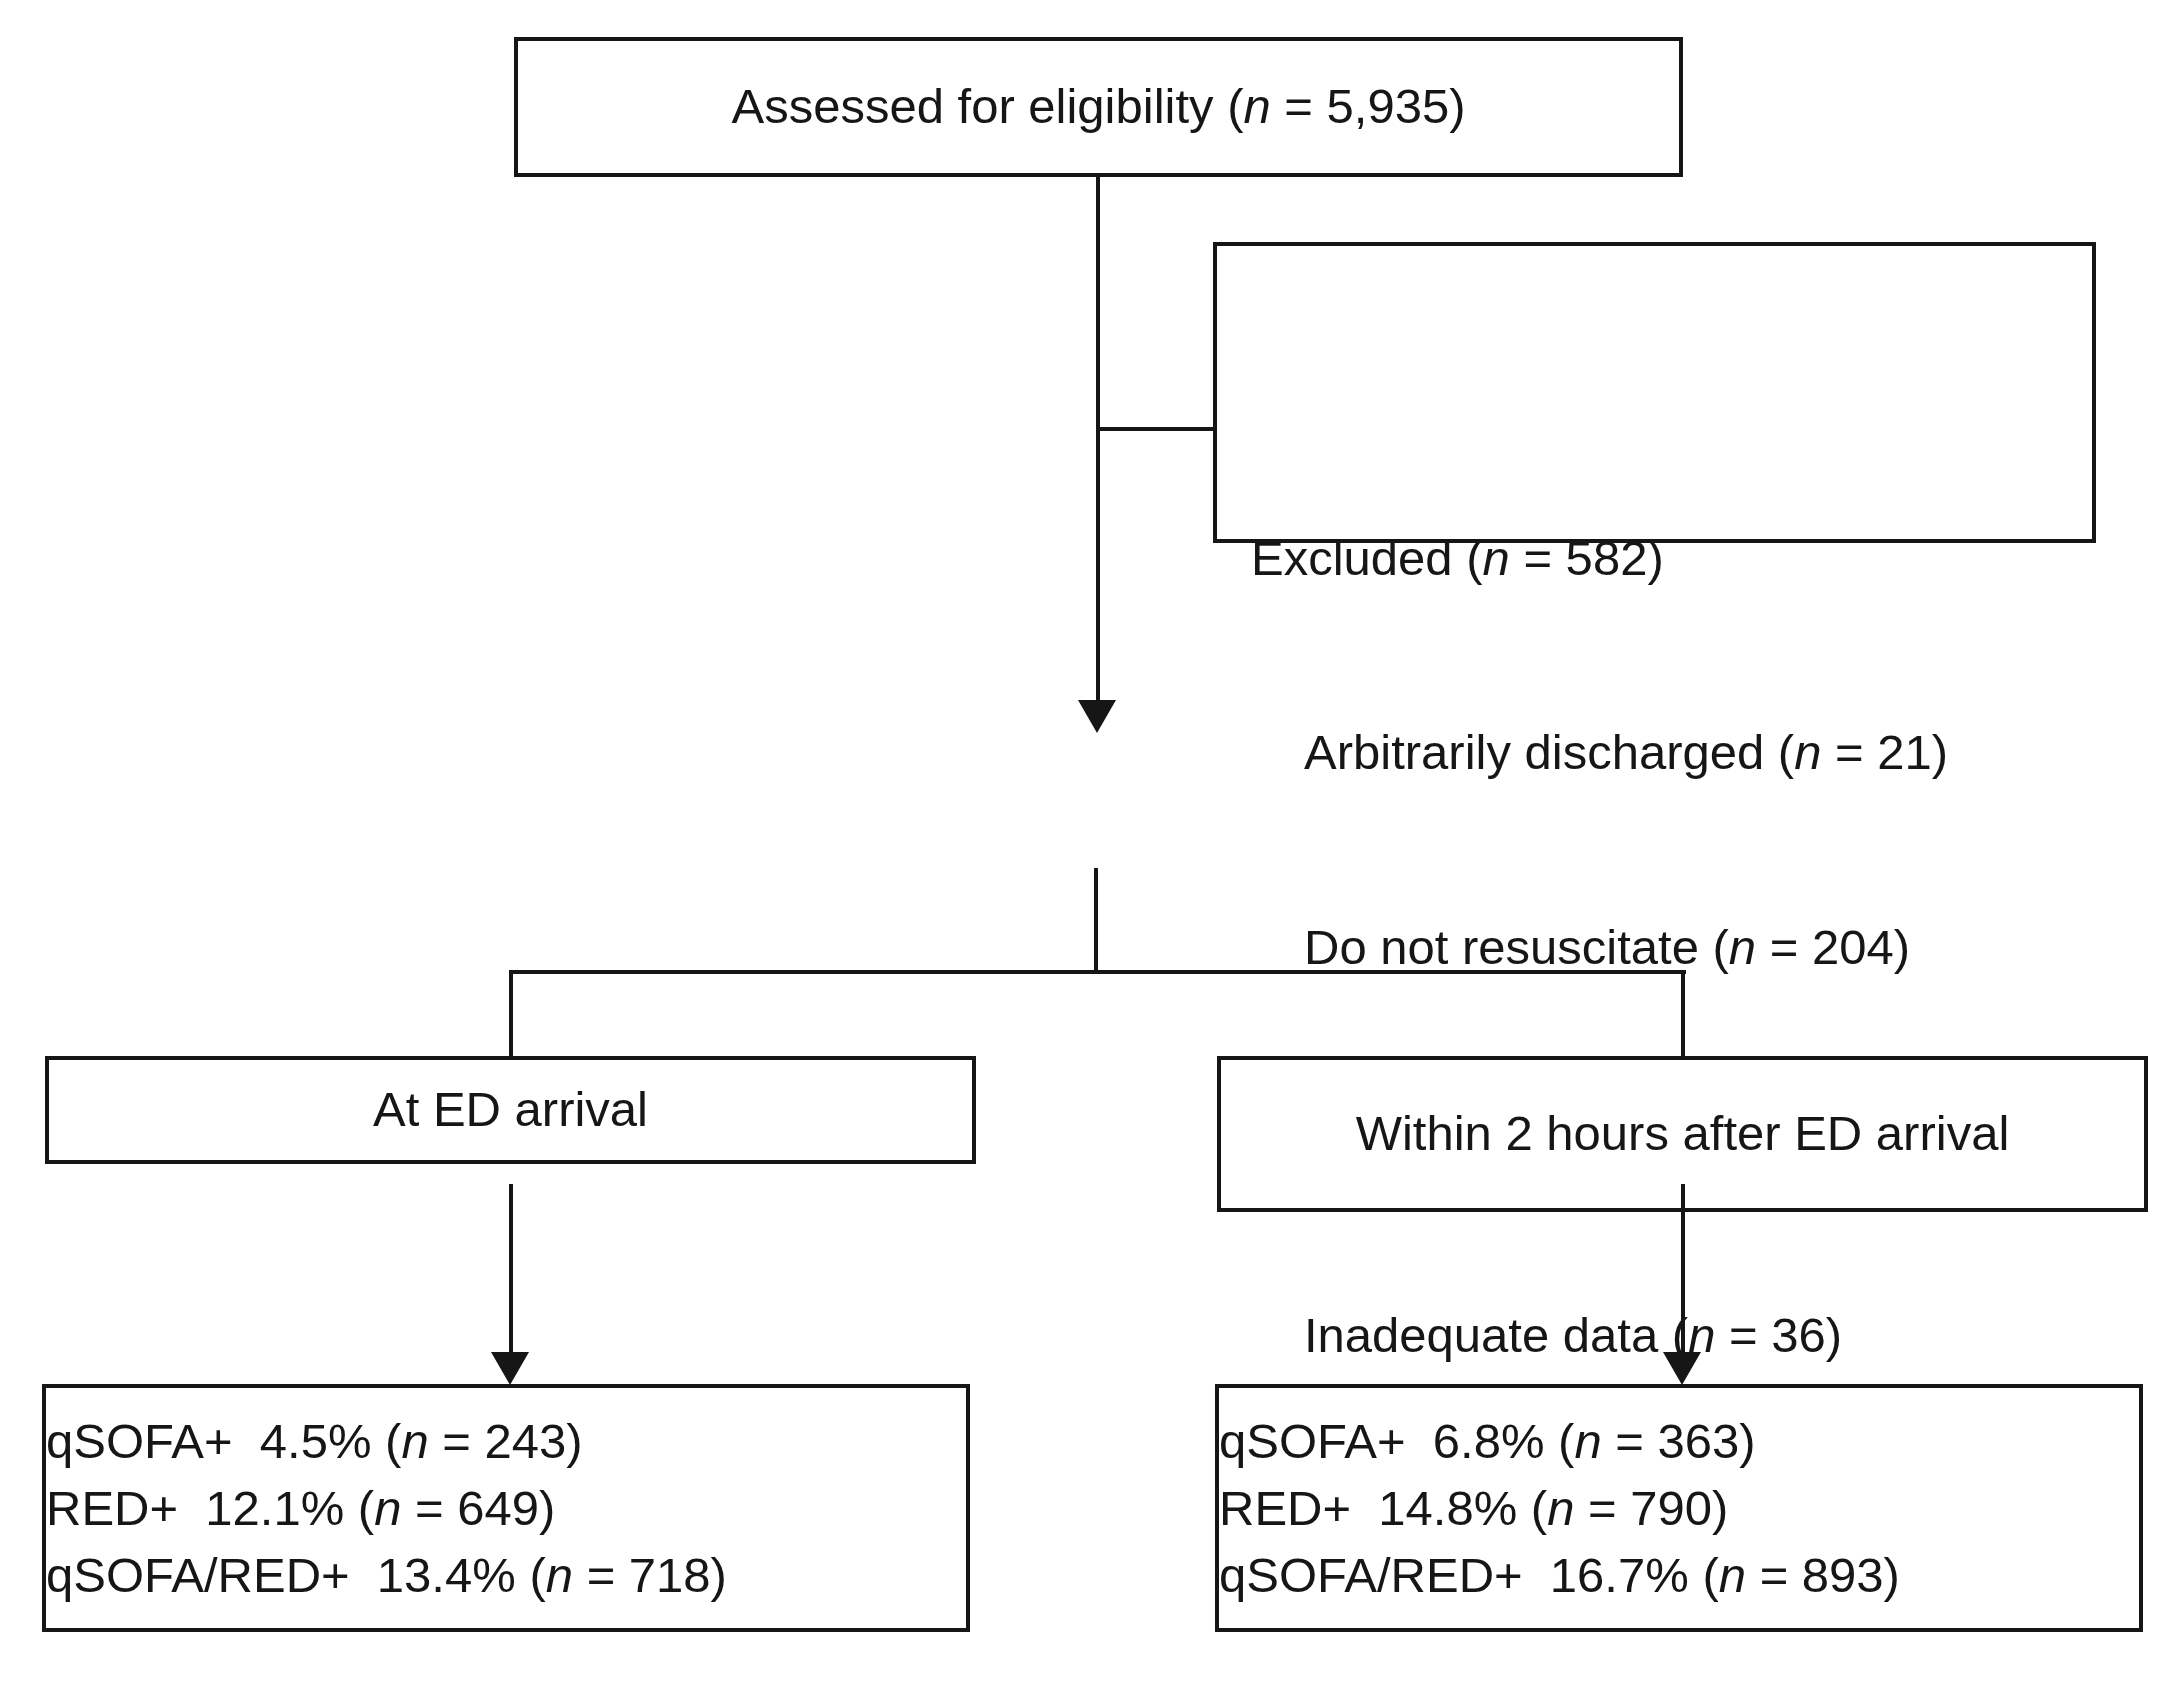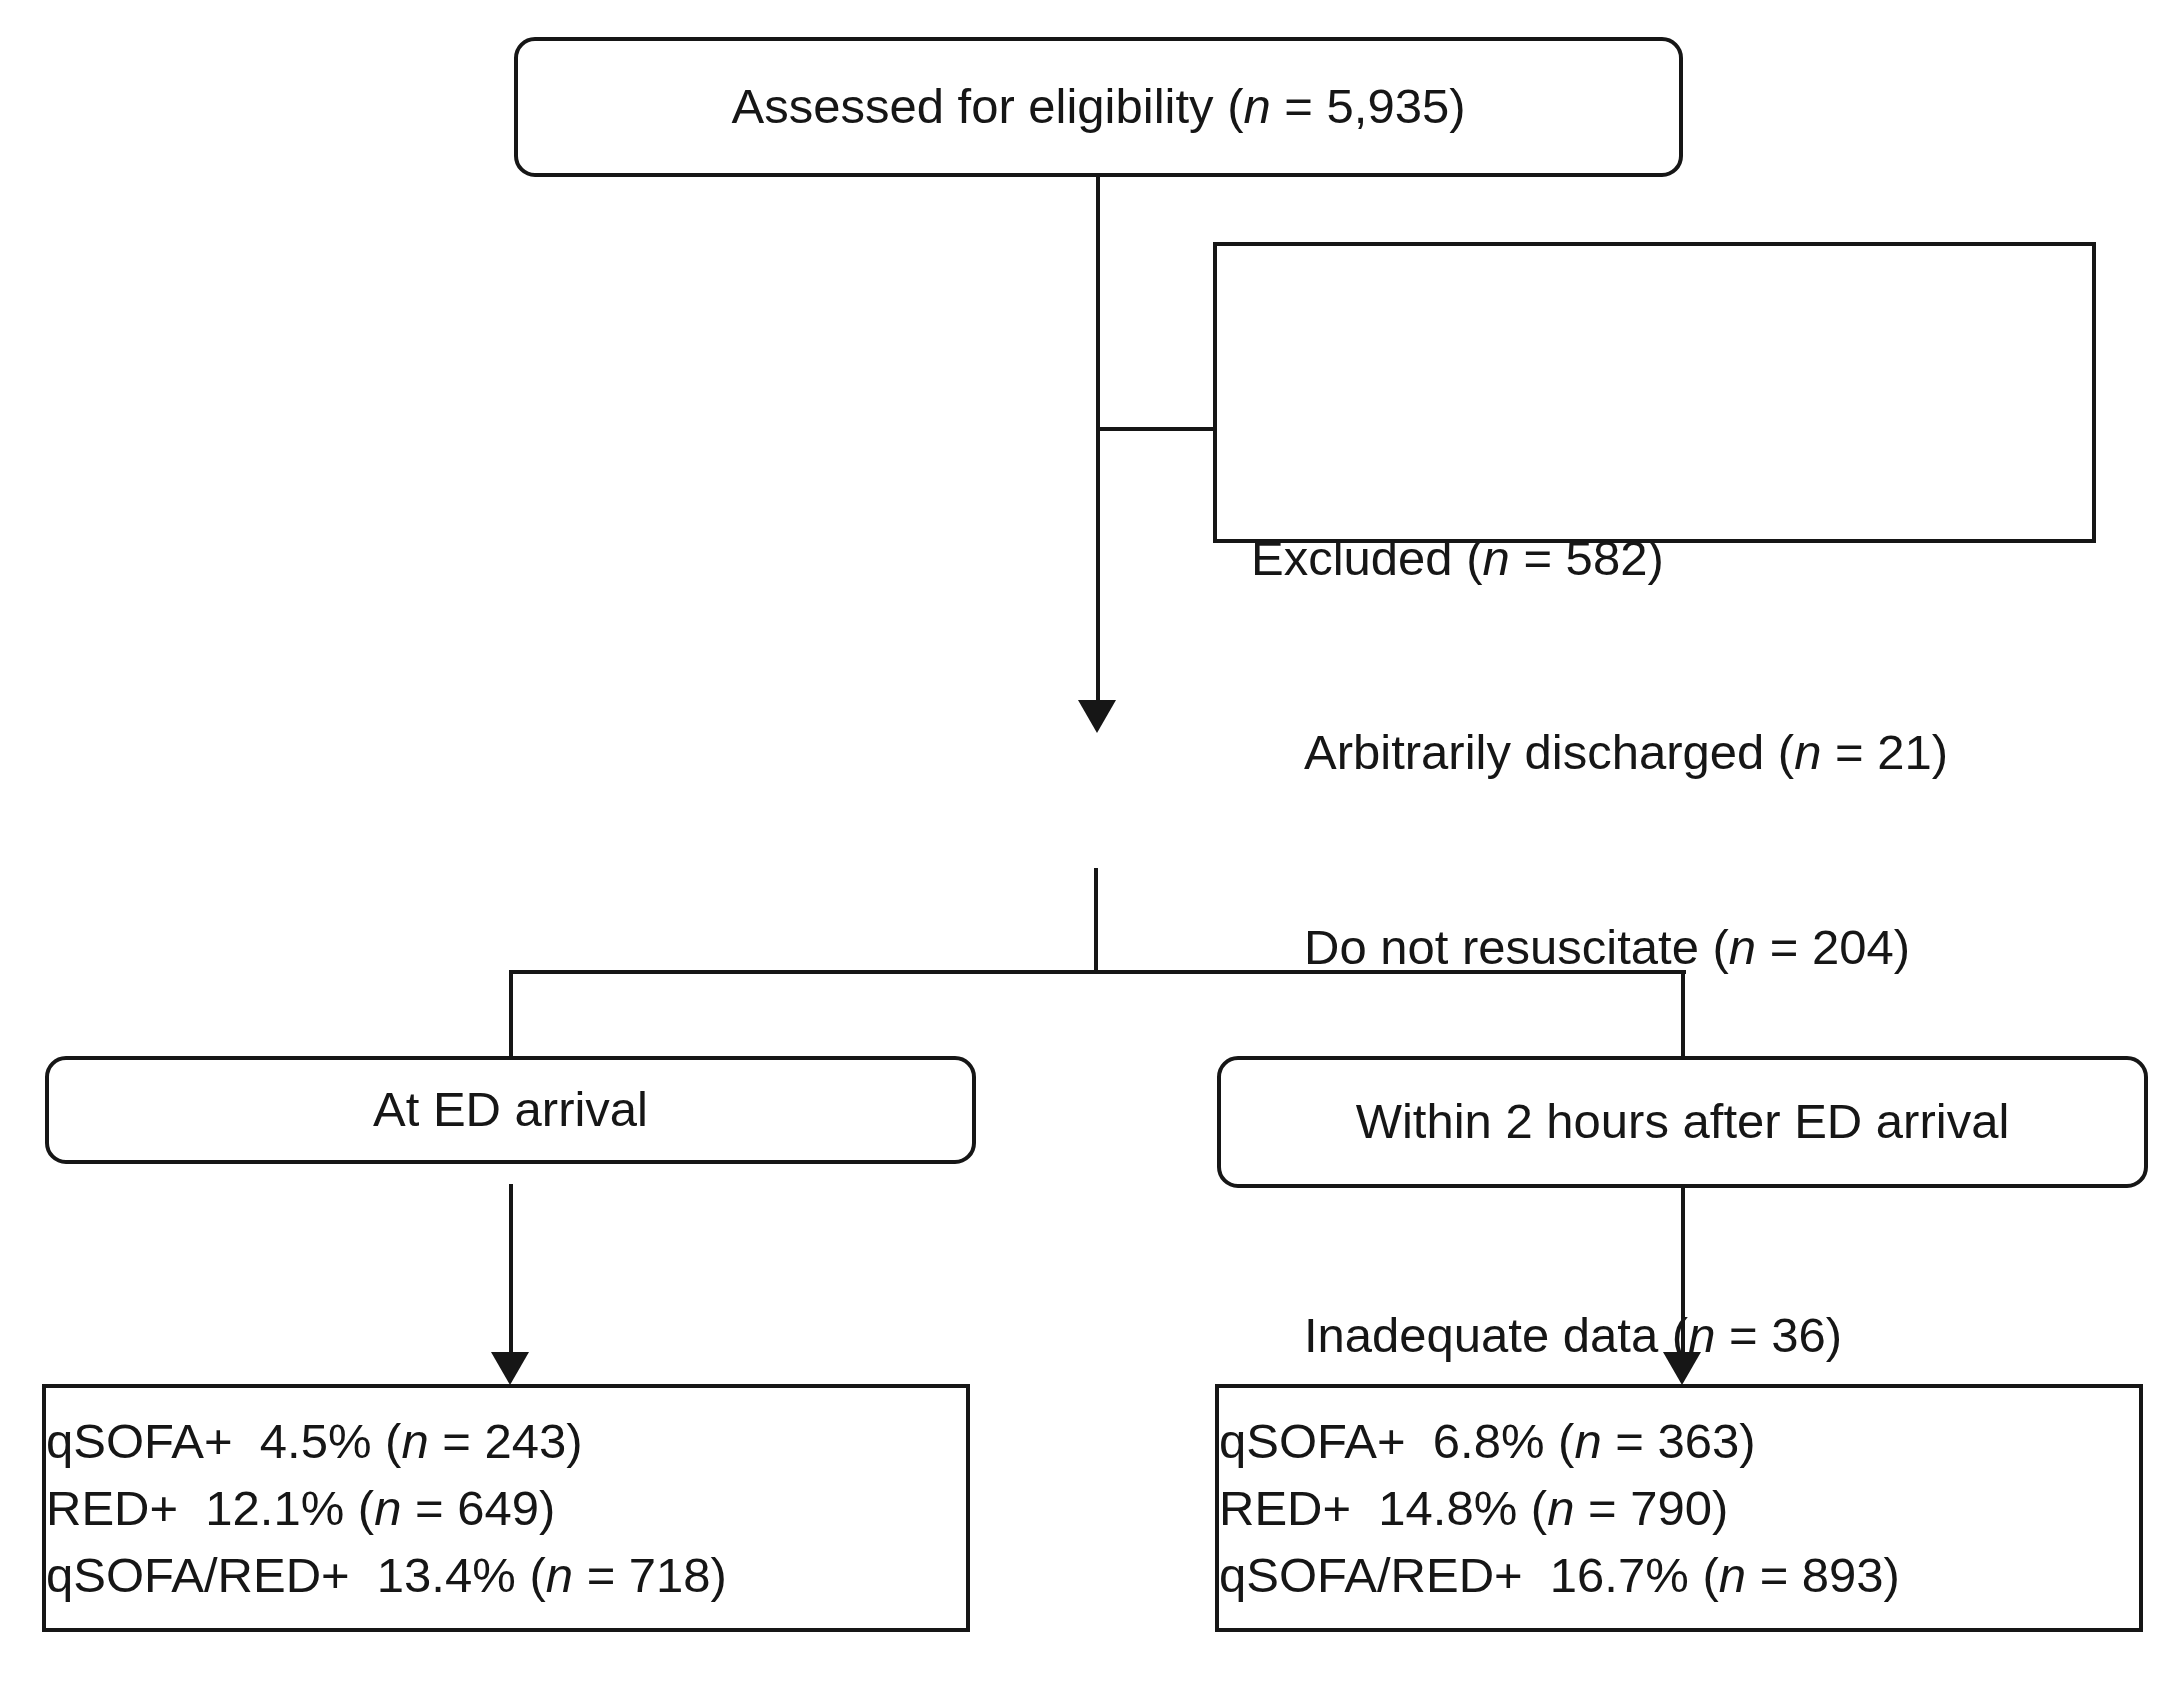--- a/index.html
+++ b/index.html
@@ -18,21 +18,20 @@
     background: #ffffff;
     font-size: 49px;
     line-height: 1.3;
     white-space: pre;
   }
   .center {
     display: flex;
     align-items: center;
     justify-content: center;
     text-align: center;
-    border-radius: 21px;
   }
   .multiline {
     display: flex;
     flex-direction: column;
     align-items: flex-start;
     justify-content: center;
     text-align: center;
   }
   .multiline .line { line-height: 67px; }
   .excluded-content {
@@ -82,21 +81,21 @@
 
 
   <div class="vline" style="left:1094px; top:868px; width:4.3px; height:106px;"></div>
   <div class="hline" style="left:509px; top:970px; width:1177px; height:4.3px;"></div>
   <div class="vline" style="left:509px; top:970px; width:4.3px; height:87px;"></div>
   <div class="vline" style="left:1681px; top:970px; width:4.3px; height:87px;"></div>
 
   <div class="box center" style="left:45px; top:1056px; width:931px; height:108px;">
     <span>At ED arrival</span>
   </div>
-  <div class="box center" style="left:1217px; top:1056px; width:931px; height:132px;">
+  <div class="box center" style="left:1217px; top:1056px; width:931px; height:156px;">
     <span>Within 2 hours after ED arrival</span>
   </div>
 
   <div class="vline" style="left:509px; top:1184px; width:4.3px; height:170px;"></div>
   <div class="arrow-down" style="left:491px; top:1352px;"></div>
 
   <div class="vline" style="left:1681px; top:1184px; width:4.3px; height:170px;"></div>
   <div class="arrow-down" style="left:1663px; top:1352px;"></div>
 
   <div class="box multiline" style="left:42px; top:1384px; width:928px; height:248px;">

